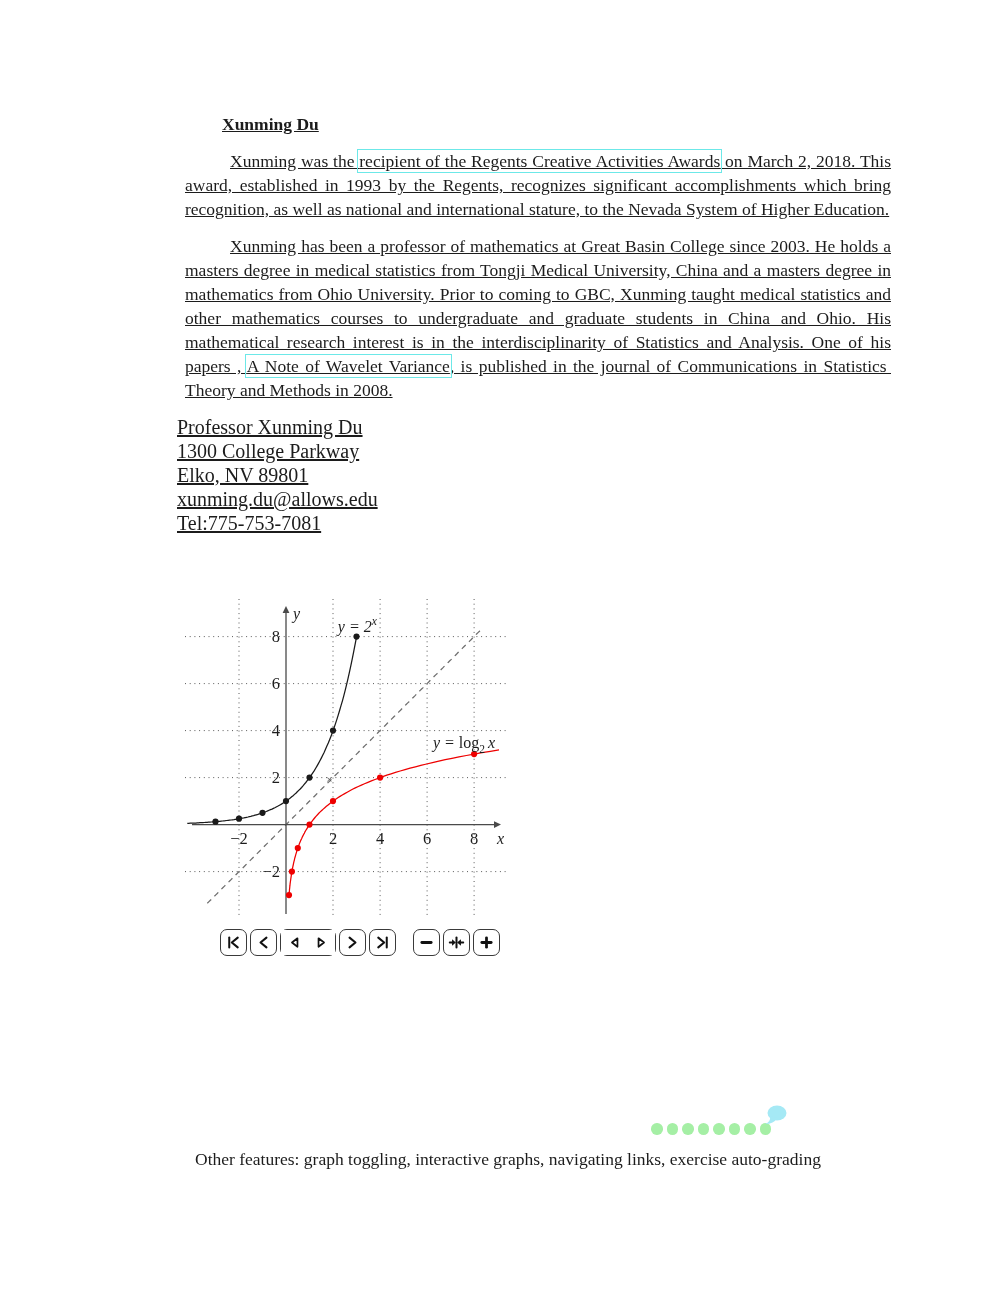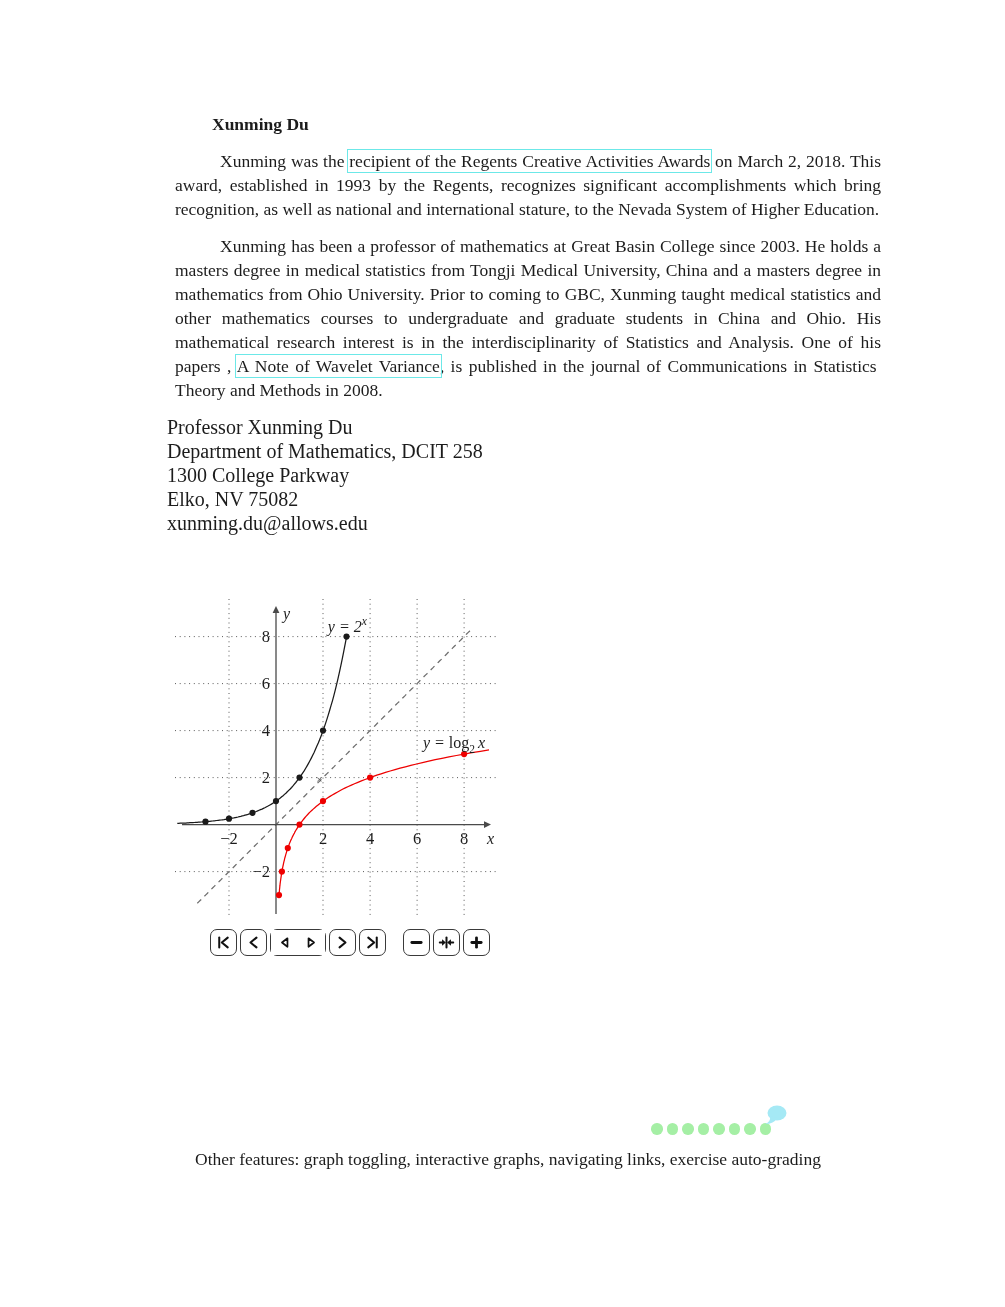--- a/index.html
+++ b/index.html
@@ -1,18 +1,18 @@
 <!DOCTYPE html>
 <html style="--link-border: #6ce8e8;"><head>
 <meta charset="utf-8">
 <style>
   html,body{margin:0;padding:0;background:#ffffff;}
   .page{position:relative;width:1005px;height:1307px;background:#fff;overflow:hidden;
         font-family:"Liberation Serif",serif;color:#1c1c1c;}
-  .content{position:absolute;left:167px;top:112px;width:714px;}
+  .content{position:absolute;left:177px;top:112px;width:714px;text-decoration:underline;}
   .doc-title{font-size:17.5px;font-weight:bold;margin:0 0 0 45px;line-height:24px;}
   p.para{font-size:17.5px;line-height:24px;text-align:justify;text-indent:45px;margin:13px 0 0 8px;}
   .linkbox{outline:1.6px solid var(--link-border,#6ce8e8);outline-offset:1px;cursor:pointer;}
   .contact{margin-top:13px;font-size:20px;line-height:24px;}
   .graph-wrap{margin:64px 0 0 8px;width:326px;}
   svg text{font-family:"Liberation Serif",serif;}
   .toolbar{display:flex;align-items:center;margin:9px 0 0 43px;}
   .btn{width:27px;height:27px;border:1.8px solid #3a3a3a;border-radius:7px;background:#fff;
        display:flex;align-items:center;justify-content:center;margin-right:3px;padding:0;
        box-sizing:border-box;cursor:pointer;}
@@ -31,24 +31,24 @@
 
 <div class="page">
   <div class="content">
     <h2 class="doc-title">Xunming Du</h2>
     <div id="paragraphs">
         <p class="para"><span>Xunming was the </span><span class="linkbox">recipient of the Regents Creative Activities Awards</span><span> on March 2, 2018. This award, established in 1993 by the Regents, recognizes significant accomplishments which bring recognition, as well as national and international stature, to the Nevada System of Higher Education.</span></p>
         <p class="para"><span>Xunming has been a professor of mathematics at Great Basin College since 2003. He holds a masters degree in medical statistics from Tongji Medical University, China and a masters degree in mathematics from Ohio University. Prior to coming to GBC, Xunming taught medical statistics and other mathematics courses to undergraduate and graduate students in China and Ohio. His mathematical research interest is in the interdisciplinarity of Statistics and Analysis. One of his papers , </span><span class="linkbox">A Note of Wavelet Variance</span><span>, is published in the journal of Communications in Statistics&nbsp; Theory and Methods in 2008.</span></p>
       </div>
     <div id="contact" class="contact">
         <div>Professor Xunming Du</div>
-        <div>Department of Mathematics, DCIT 258</div>
         <div>1300 College Parkway</div>
-        <div>Elko, NV 75082</div>
+        <div>Elko, NV 89801</div>
         <div>xunming.du@allows.edu</div>
+        <div>Tel:775-753-7081</div>
       </div>
     <div class="graph-wrap">
       <div id="chart-host"><svg xmlns="http://www.w3.org/2000/svg" width="324" height="317">
             <line x1="54.0" y1="0" x2="54.0" y2="317" stroke="#5a5a5a" stroke-width="1" stroke-dasharray="1 3.7"></line>
             <line x1="148.0" y1="0" x2="148.0" y2="317" stroke="#5a5a5a" stroke-width="1" stroke-dasharray="1 3.7"></line>
             <line x1="195.1" y1="0" x2="195.1" y2="317" stroke="#5a5a5a" stroke-width="1" stroke-dasharray="1 3.7"></line>
             <line x1="242.1" y1="0" x2="242.1" y2="317" stroke="#5a5a5a" stroke-width="1" stroke-dasharray="1 3.7"></line>
             <line x1="289.1" y1="0" x2="289.1" y2="317" stroke="#5a5a5a" stroke-width="1" stroke-dasharray="1 3.7"></line>
             <line x1="0" y1="272.6" x2="324" y2="272.6" stroke="#5a5a5a" stroke-width="1" stroke-dasharray="1 3.7"></line>
             <line x1="0" y1="178.6" x2="324" y2="178.6" stroke="#5a5a5a" stroke-width="1" stroke-dasharray="1 3.7"></line>

